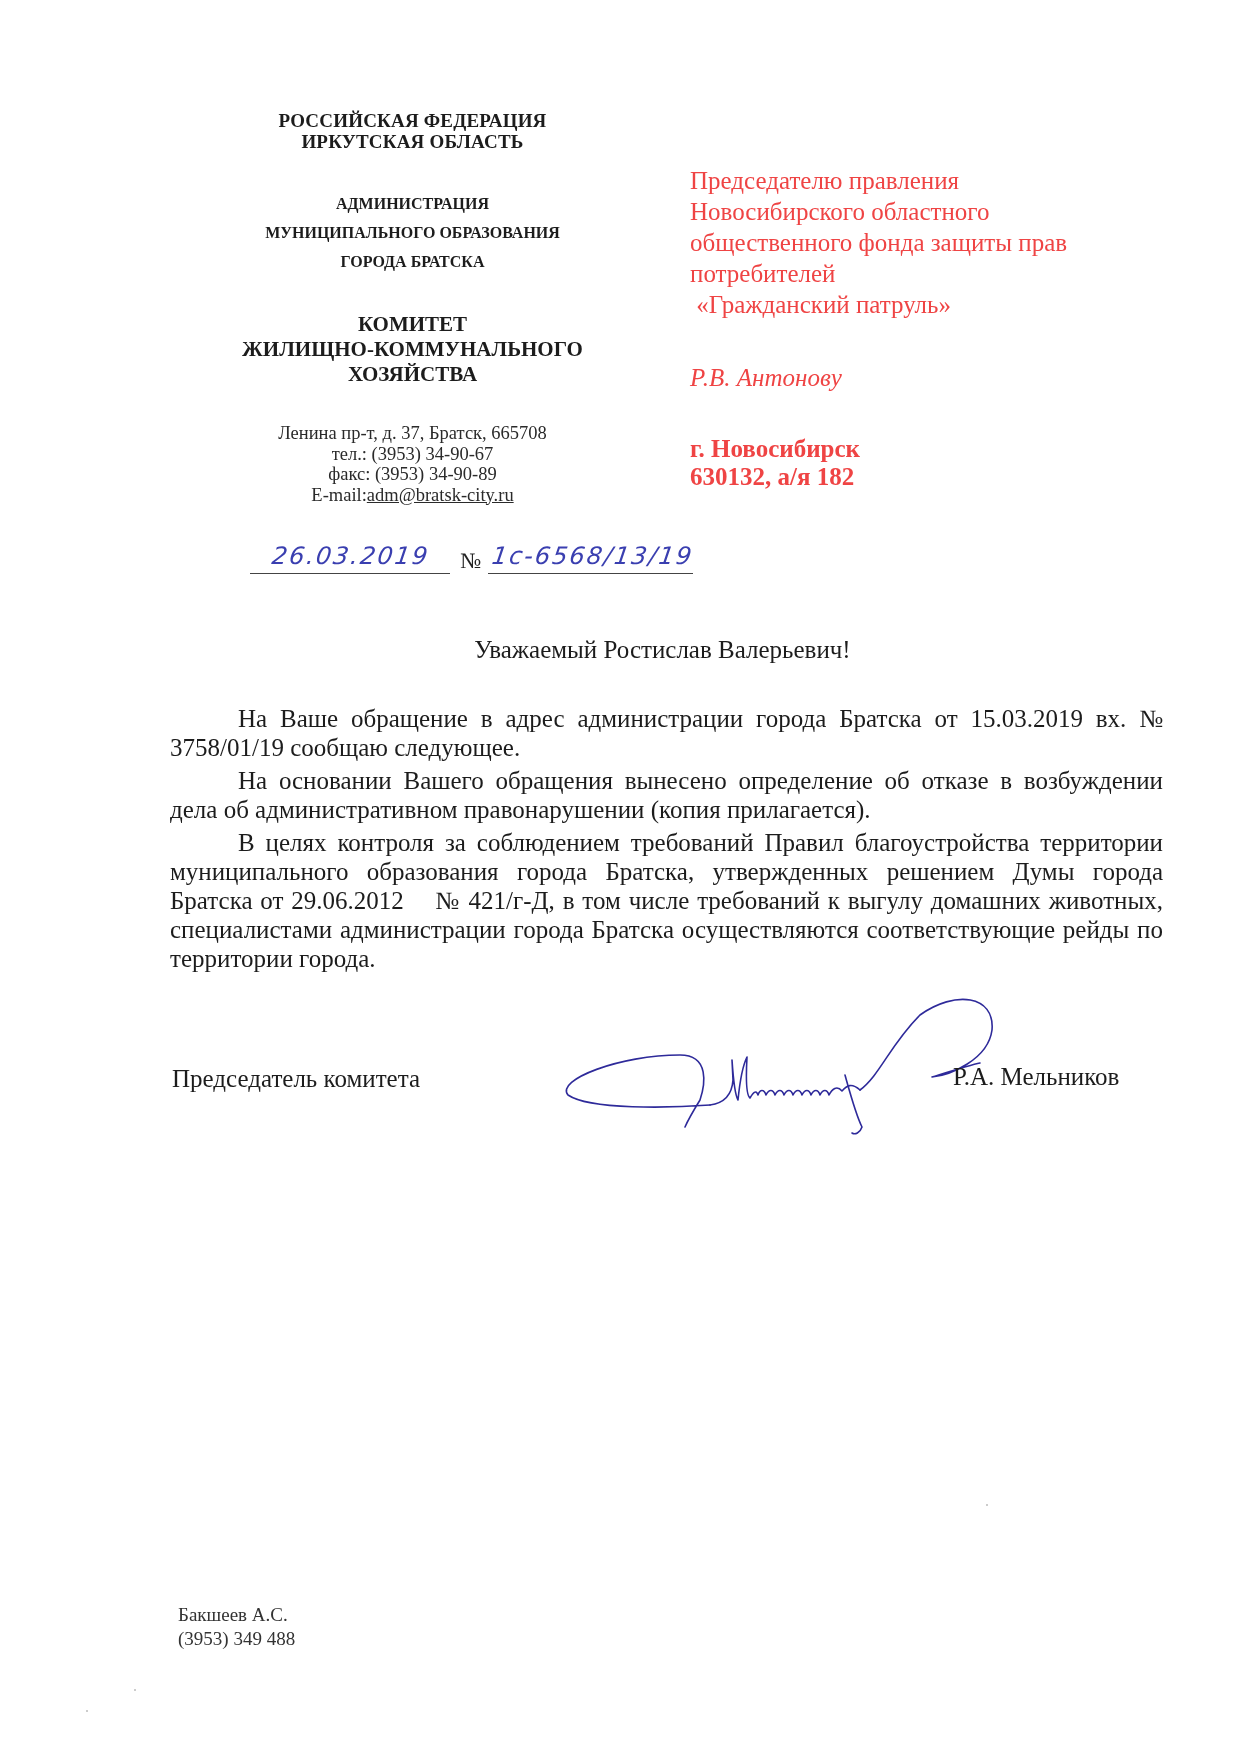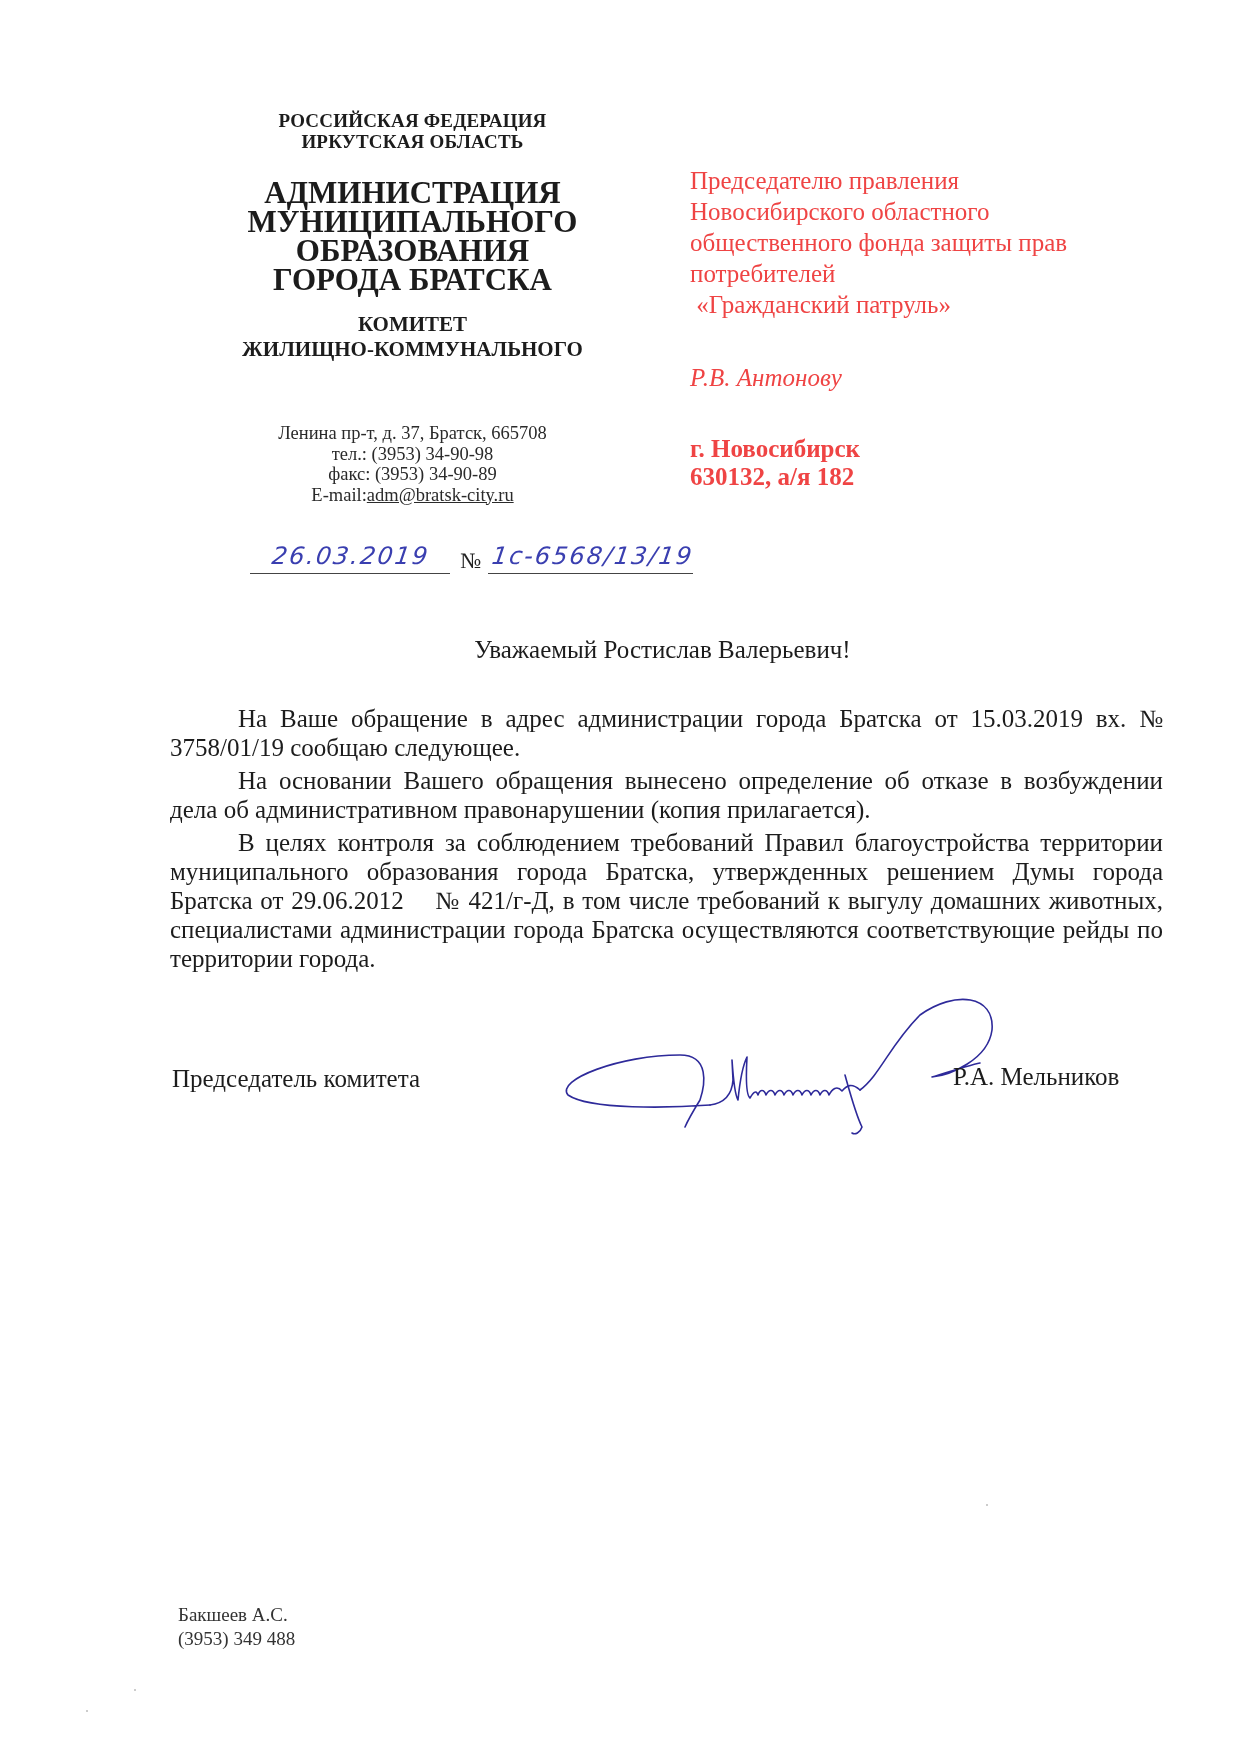--- a/index.html
+++ b/index.html
@@ -2,21 +2,21 @@
 <html><head>
 <meta charset="utf-8">
 <style>
   html, body { margin: 0; padding: 0; background: #ffffff; }
   body { width: 1240px; height: 1753px; position: relative; overflow: hidden;
          font-family: "Liberation Serif", "DejaVu Serif", serif; color: #1c1c1c; }
 
   
   .lh { position: absolute; left: 175px; width: 475px; text-align: center; }
   .lh-state { top: 110px; font-size: 19px; font-weight: bold; line-height: 21px; letter-spacing: 0.2px; }
-  .lh-admin { top: 178px; font-size: 31px; font-weight: bold; line-height: 29px; }
+  .lh-admin { top: 189px; font-size: 16px; font-weight: bold; line-height: 29px; }
   .lh-committee { top: 312px; font-size: 21px; font-weight: bold; line-height: 25px; }
   .lh-contacts { top: 423px; font-size: 18.5px; line-height: 20.5px; color: #2a2a2a; }
   .lh-contacts .email-link { text-decoration: underline; }
 
   
   .reg-line { position: absolute; top: 540px; left: 250px; height: 36px; }
   .reg-date { position: absolute; left: 0; top: 0; width: 200px; height: 33px;
               border-bottom: 1.3px solid #444; }
   .reg-date span, .reg-num span { position: absolute; left: 22px; top: 2px;
               font-family: "DejaVu Sans", sans-serif; font-style: italic;
@@ -59,25 +59,26 @@
 
 <div class="lh lh-admin">
   <div>АДМИНИСТРАЦИЯ</div>
   <div>МУНИЦИПАЛЬНОГО ОБРАЗОВАНИЯ</div>
   <div>ГОРОДА БРАТСКА</div>
 </div>
 
 <div class="lh lh-committee">
   <div>КОМИТЕТ</div>
   <div>ЖИЛИЩНО-КОММУНАЛЬНОГО</div>
+  <div>ХОЗЯЙСТВА</div>
 </div>
 
 <div class="lh lh-contacts">
   <div>Ленина пр-т, д. 37, Братск, 665708</div>
-  <div>тел.:  (3953) 34-90-98</div>
+  <div>тел.:  (3953) 34-90-67</div>
   <div>факс: (3953) 34-90-89</div>
   <div><span>E-mail:</span><span class="email-link">adm@bratsk-city.ru</span></div>
 </div>
 
 <div class="reg-line">
   <div class="reg-date">
     <span>26.03.2019</span>
   </div>
   <div class="reg-no-sign">№</div>
   <div class="reg-num">

